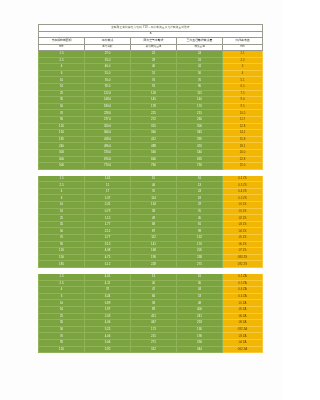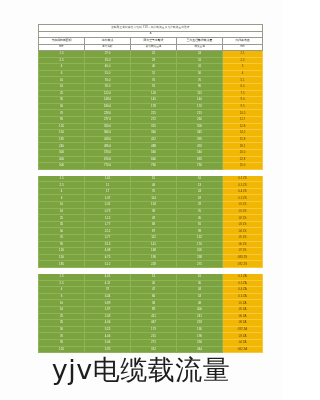--- a/index.html
+++ b/index.html
@@ -454,15 +454,14 @@
             <td>120</td>
             <td>5.92</td>
             <td>312</td>
             <td>344</td>
             <td class="accent">062 ZA</td>
           </tr>
         </tbody>
     </table>
   </div>
 
-  <div class="caption">yjv电缆载流量</div>
 
 </div>
 
 </body></html>

